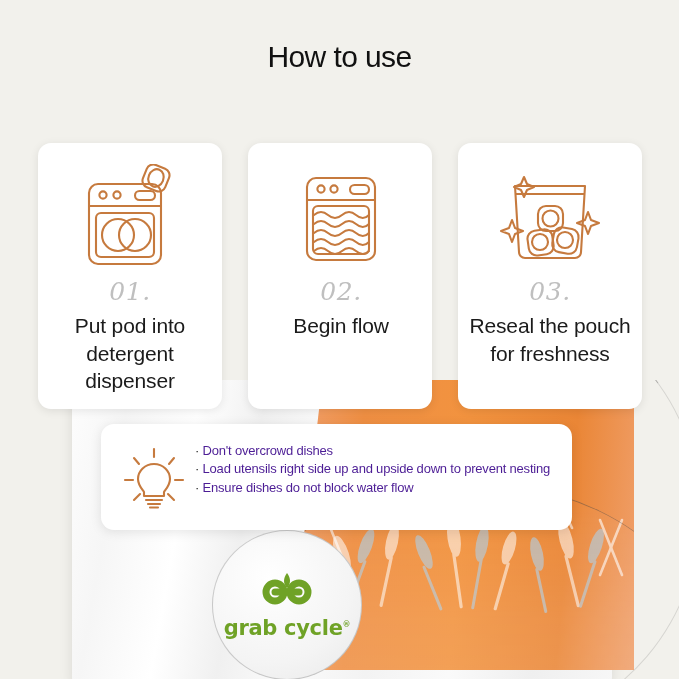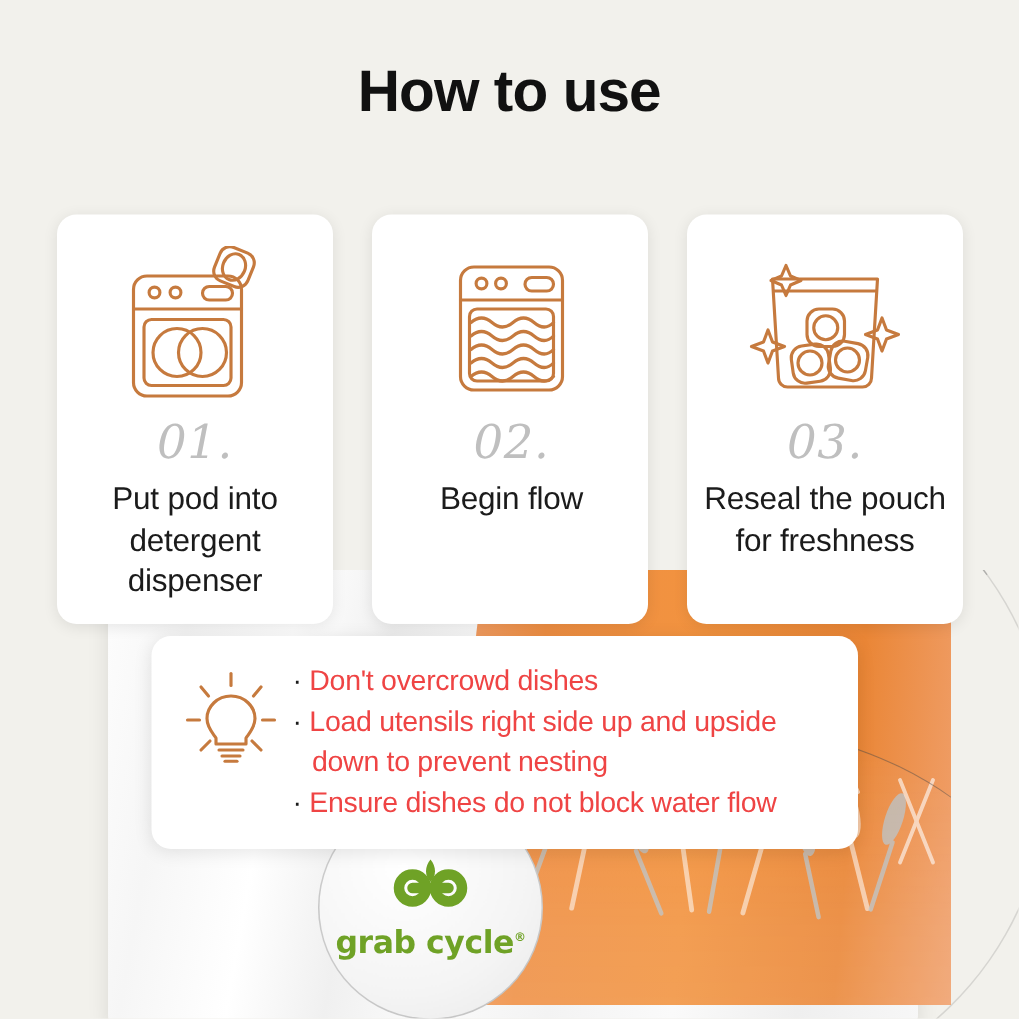--- a/index.html
+++ b/index.html
@@ -95,22 +95,22 @@
     letter-spacing: 2px;
     color: rgba(130,130,130,.20);
     font-weight: 700;
   }
 
   
   #page-title {
     position: absolute;
     top: 40px; left: 0; right: 0;
     text-align: center;
-    font-size: 39px;
-    font-weight: 700;
+    font-size: 30px;
+    font-weight: 400;
     letter-spacing: -0.6px;
     color: #111111;
     z-index: 5;
   }
 
   
   #steps-row {
     position: absolute;
     top: 143px;
     left: 38px;
@@ -130,21 +130,21 @@
     align-items: center;
   }
   .step-card.card-1 { min-height: 255px; }
   .step-card.card-2 { min-height: 238px; padding-left: 12px; }
   .step-card.card-3 { min-height: 252px; }
 
   .step-icon { height: 118px; display: flex; align-items: center; justify-content: center; }
   .step-number {
     font-family: "DejaVu Serif", serif;
     font-style: italic;
-    font-size: 31px;
+    font-size: 25px;
     color: #bfbfbf;
     letter-spacing: 0.5px;
     margin-bottom: 6px;
     font-weight: 400;
   }
   .step-label {
     font-size: 21px;
     color: #1b1b1b;
     line-height: 1.32;
     text-align: center;
@@ -162,22 +162,22 @@
     box-shadow: 0 2px 12px rgba(0,0,0,.10);
     padding: 16px 18px 16px 16px;
     display: flex;
     align-items: flex-start;
     gap: 10px;
     z-index: 6;
   }
   #tips-icon { flex: 0 0 auto; padding-top: 6px; padding-left: 6px; }
   #tips-list { list-style: none; padding-top: 2px; }
   #tips-list li {
-    font-size: 19px;
-    color: #ef4444;
+    font-size: 13px;
+    color: #4c1d95;
     line-height: 1.42;
     letter-spacing: -0.2px;
     text-indent: -13px;
     padding-left: 13px;
   }
   #tips-list li::before {
     content: "·  ";
     color: #1b1b1b;
   }
 </style>

